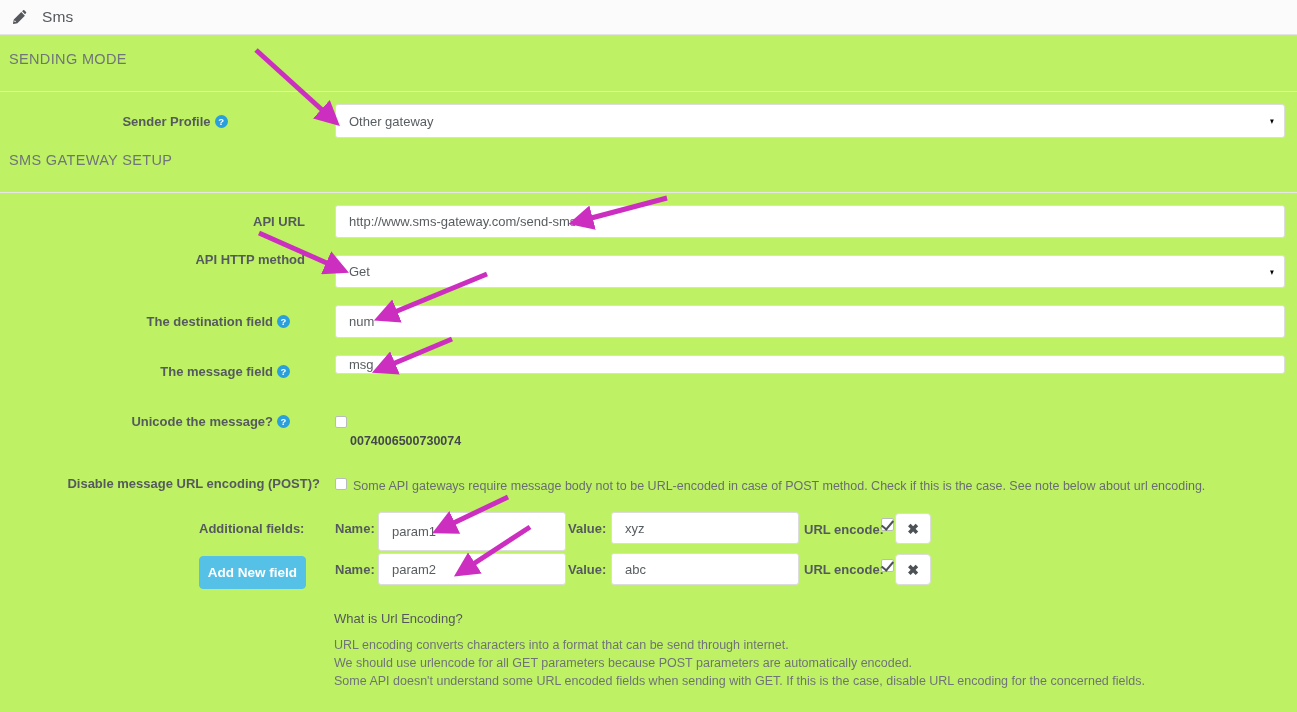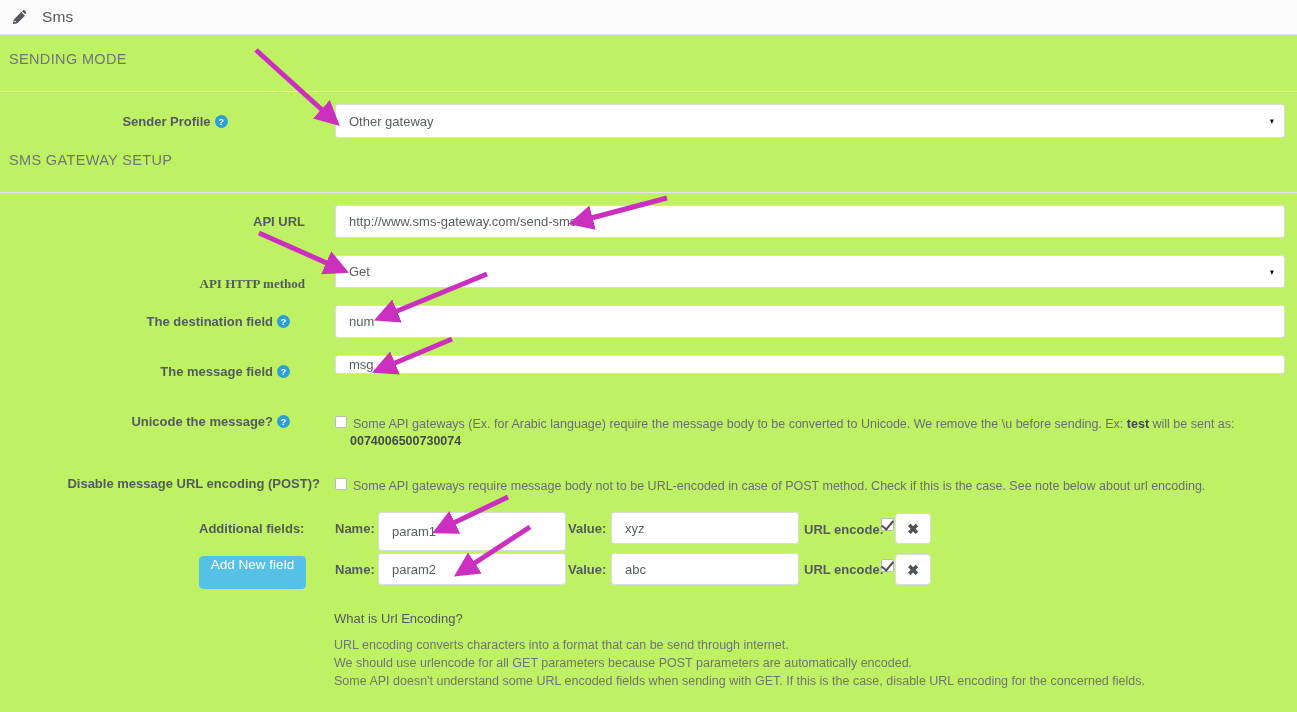--- a/index.html
+++ b/index.html
@@ -146,23 +146,24 @@
   }
   .btn-add {
     position: absolute;
     background: #55c1e7;
     color: #ffffff;
     border: 1px solid #55c1e7;
     border-radius: 4px;
     font-size: 13.5px;
     font-family: "Liberation Sans", sans-serif;
     display: flex;
-    align-items: flex-start;
+    align-items: center;
     justify-content: center;
     cursor: pointer;
+    font-weight: bold;
   }
   .chk-on {
     position: absolute;
     width: 13px; height: 13px;
     border: 1px solid #b9bcbe;
     background: #fff;
     border-radius: 2px;
   }
   .chk-on::after {
     content: "";
@@ -234,21 +235,21 @@
   <div class="section-head" style="top:152px;">SMS GATEWAY SETUP</div>
   <div class="divider" style="top:192px;"></div>
 
   <div class="label" style="top:214px; left:60px; width:245px;">
     <span>API URL</span>
   </div>
   <div class="field" style="top:205px; left:335px; width:950px; height:33px;">
     <span>http://www.sms-gateway.com/send-sms</span>
   </div>
 
-  <div class="label" style="top:276px; left:60px; width:245px;font-family:Liberation Serif, serif;">
+  <div class="label" style="top:252px; left:60px; width:245px;">
     <span>API HTTP method</span>
   </div>
   <div class="field select" style="top:255px; left:335px; width:950px; height:33px;">
     <span>Get</span>
   </div>
 
   <div class="label" style="top:314px; left:60px; width:230px;">
     <span>The destination field</span><span class="help"><span class="help-icon"></span></span>
   </div>
   <div class="field" style="top:305px; left:335px; width:950px; height:33px;">
@@ -259,23 +260,20 @@
     <span>The message field</span><span class="help"><span class="help-icon"></span></span>
   </div>
   <div class="field" style="top:355px; left:335px; width:950px; height:19px;">
     <span>msg</span>
   </div>
 
   <div class="label" style="top:414px; left:60px; width:230px;">
     <span>Unicode the message?</span><span class="help"><span class="help-icon"></span></span>
   </div>
   <div class="cbox" style="top:416px; left:335px;"></div>
-  <div class="helptext" style="top:415px; left:353px; width:900px;">
-    <span>Some API gateways (Ex. for Arabic language) require the message body to be converted to Unicode. We remove the \u before sending. Ex: </span><b>test</b><span> will be sent as:</span>
-  </div>
   <div class="mono-bold" style="top:434px; left:334px;margin-left:16px;">0074006500730074</div>
 
   <div class="label" style="top:476px; left:30px; width:290px;">
     <span>Disable message URL encoding (POST)?</span>
   </div>
   <div class="cbox" style="top:478px; left:335px;"></div>
   <div class="helptext" style="top:477px; left:353px; width:900px;">Some API gateways require message body not to be URL-encoded in case of POST method. Check if this is the case. See note below about url encoding.</div>
 
   <div class="inline-label" style="top:521px; left:199px;">Additional fields:</div>
   <div class="btn-add" style="top:556px; left:199px; width:107px; height:33px;">

